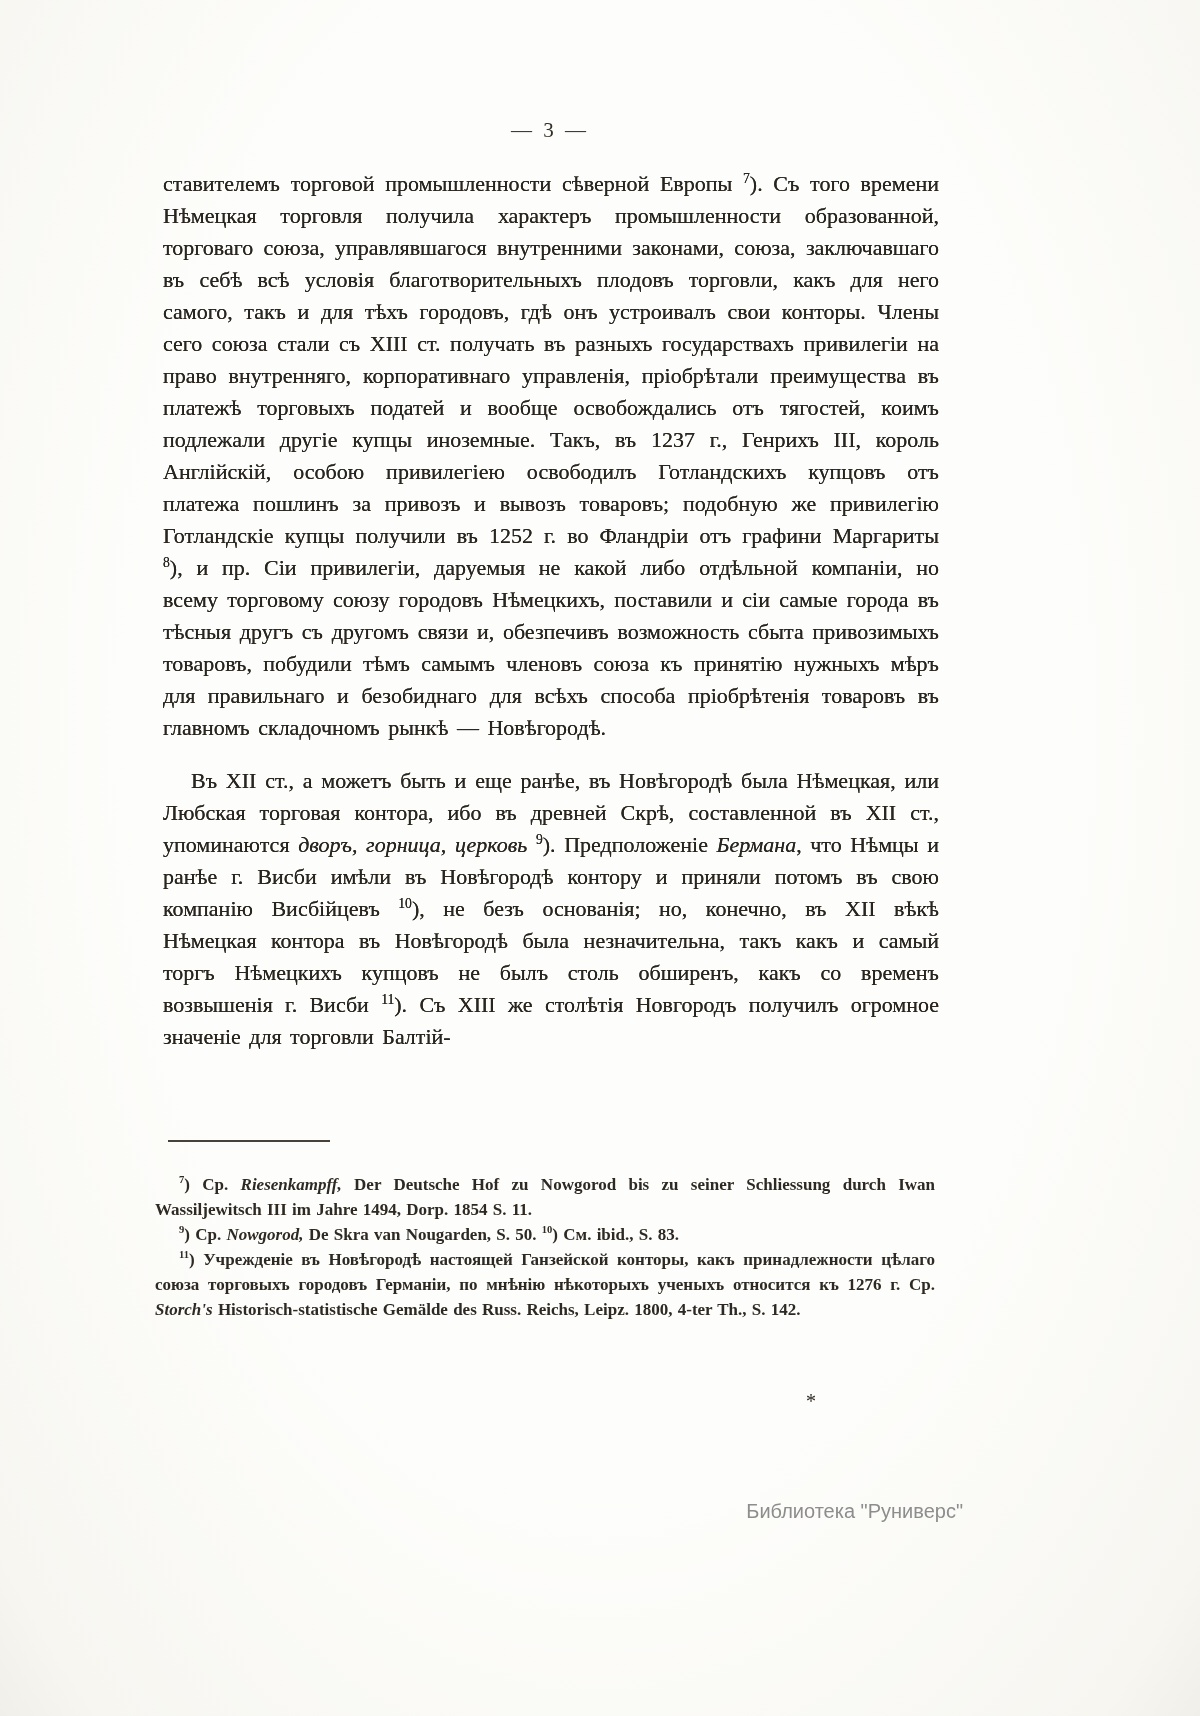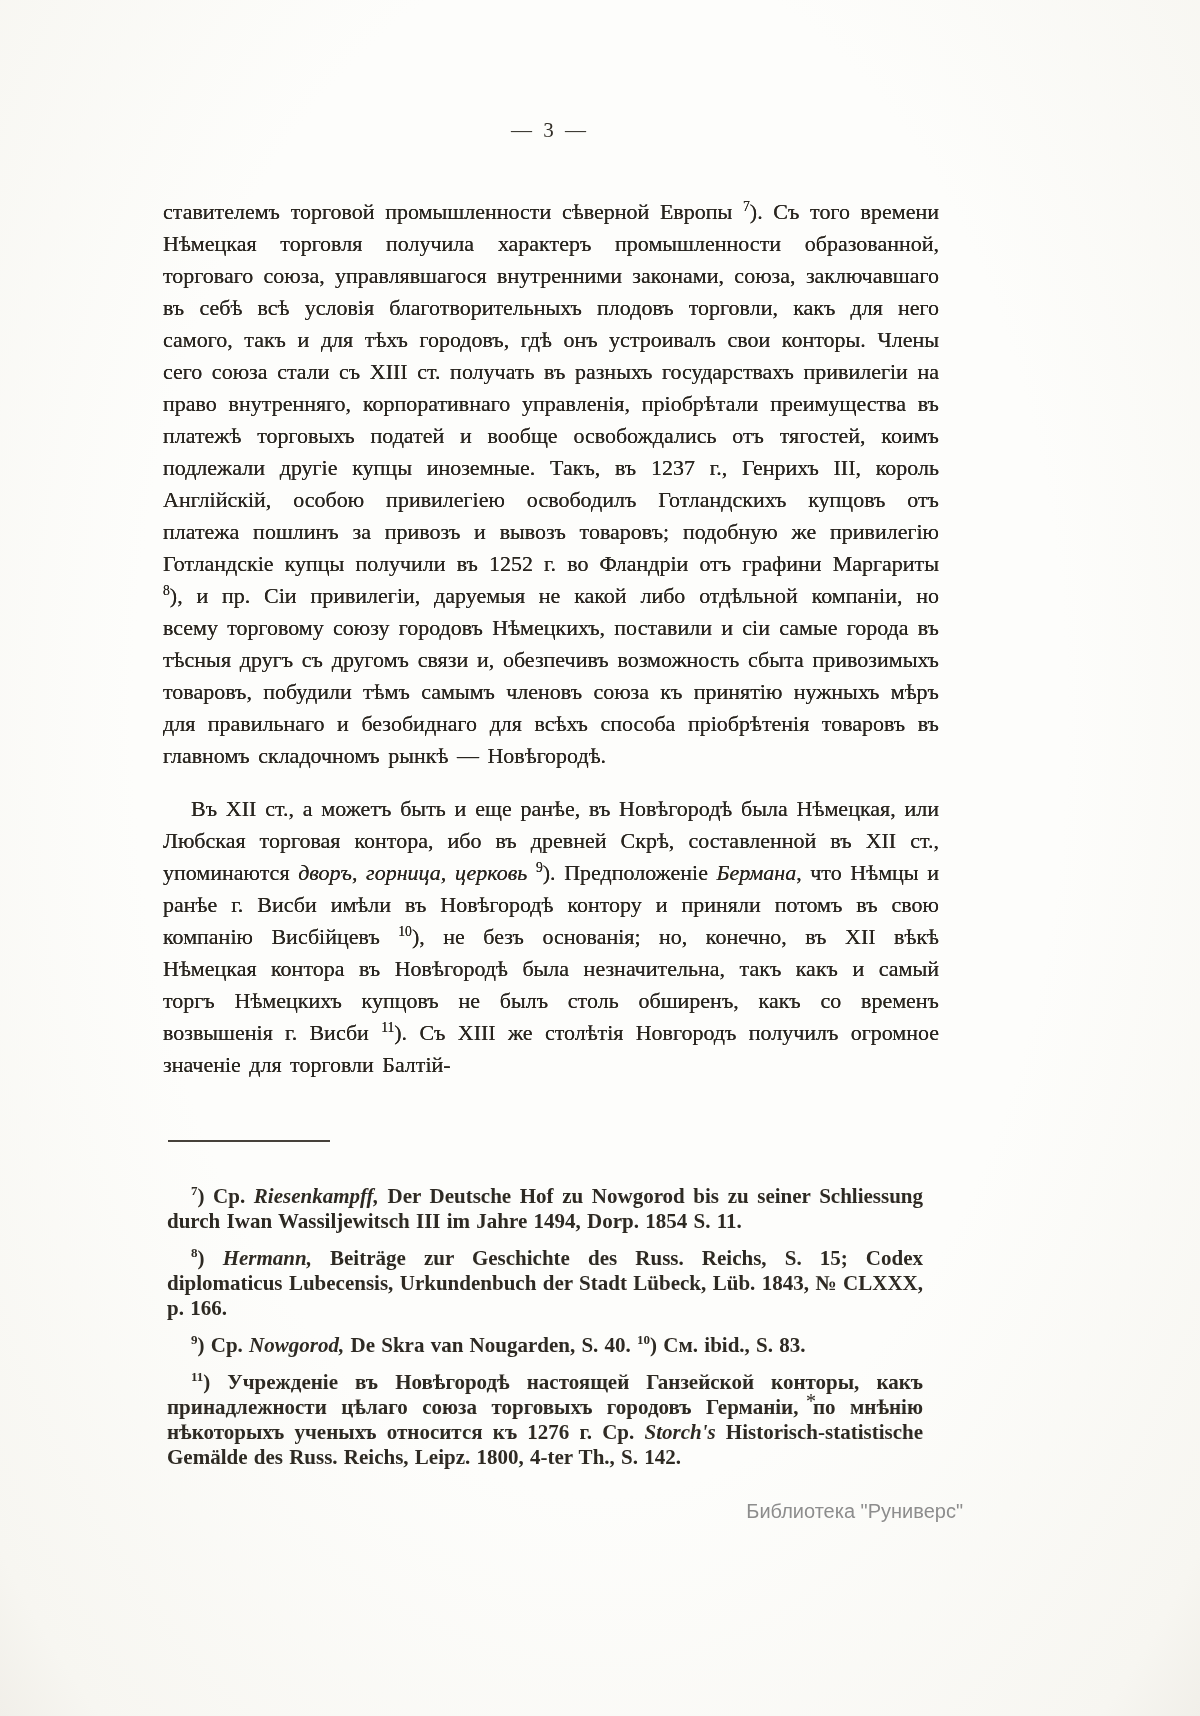--- a/index.html
+++ b/index.html
@@ -21,21 +21,21 @@
     top: 118px;
     left: 163px;
     width: 774px;
     text-align: center;
     font-size: 21px;
     letter-spacing: 3px;
     color: #332f28;
   }
   .body-text {
     position: absolute;
-    top: 196px;
+    top: 168px;
     left: 163px;
     width: 776px;
   }
   .para {
     margin: 0;
     font-size: 22px;
     line-height: 32px;
     text-align: justify;
     word-spacing: 3px;
     text-shadow: 0 0 0.45px currentColor;
@@ -53,22 +53,22 @@
     width: 162px;
     border-top: 2px solid #46413a;
   }
   .footnotes {
     position: absolute;
     top: 1172px;
     left: 155px;
     width: 780px;
   }
   .fn {
-    margin: 12px;
-    font-size: 21px;
+    margin: 0;
+    font-size: 17px;
     line-height: 25px;
     text-align: justify;
     text-indent: 24px;
     font-weight: bold;
     color: #2e2a23;
     word-spacing: 1px;
   }
   .asterisk {
     position: absolute;
     top: 1390px;
@@ -94,22 +94,21 @@
 
   <div class="body-text">
     <p class="para"><span>ставителемъ торговой промышленности сѣверной Европы </span><sup>7</sup><span>). Съ того времени Нѣмецкая торговля получила характеръ промышленности образованной, торговаго союза, управлявшагося внутренними законами, союза, заключавшаго въ себѣ всѣ условія благотворительныхъ плодовъ торговли, какъ для него самого, такъ и для тѣхъ городовъ, гдѣ онъ устроивалъ свои конторы. Члены сего союза стали съ XIII ст. получать въ разныхъ государствахъ привилегіи на право внутренняго, корпоративнаго управленія, пріобрѣтали преимущества въ платежѣ торговыхъ податей и вообще освобождались отъ тягостей, коимъ подлежали другіе купцы иноземные. Такъ, въ 1237 г., Генрихъ III, король Англійскій, особою привилегіею освободилъ Готландскихъ купцовъ отъ платежа пошлинъ за привозъ и вывозъ товаровъ; подобную же привилегію Готландскіе купцы получили въ 1252 г. во Фландріи отъ графини Маргариты </span><sup>8</sup><span>), и пр. Сіи привилегіи, даруемыя не какой либо отдѣльной компаніи, но всему торговому союзу городовъ Нѣмецкихъ, поставили и сіи самые города въ тѣсныя другъ съ другомъ связи и, обезпечивъ возможность сбыта привозимыхъ товаровъ, побудили тѣмъ самымъ членовъ союза къ принятію нужныхъ мѣръ для правильнаго и безобиднаго для всѣхъ способа пріобрѣтенія товаровъ въ главномъ складочномъ рынкѣ — Новѣгородѣ.</span></p>
     <p class="para indent"><span>Въ XII ст., а можетъ быть и еще ранѣе, въ Новѣгородѣ была Нѣмецкая, или Любская торговая контора, ибо въ древней Скрѣ, составленной въ XII ст., упоминаются </span><span style="font-style: italic;">дворъ, горница, церковь</span><span> </span><sup>9</sup><span>). Предположеніе </span><span style="font-style: italic;">Бермана</span><span>, что Нѣмцы и ранѣе г. Висби имѣли въ Новѣгородѣ контору и приняли потомъ въ свою компанію Висбійцевъ </span><sup>10</sup><span>), не безъ основанія; но, конечно, въ XII вѣкѣ Нѣмецкая контора въ Новѣгородѣ была незначительна, такъ какъ и самый торгъ Нѣмецкихъ купцовъ не былъ столь обширенъ, какъ со временъ возвышенія г. Висби </span><sup>11</sup><span>). Съ XIII же столѣтія Новгородъ получилъ огромное значеніе для торговли Балтій-</span></p>
   </div>
 
   <div class="footnote-rule"></div>
 
   <div class="footnotes">
     <p class="fn"><sup>7</sup><span>) Ср. </span><span style="font-style: italic;">Riesenkampff,</span><span> Der Deutsche Hof zu Nowgorod bis zu seiner Schliessung durch Iwan Wassiljewitsch III im Jahre 1494, Dorp. 1854 S. 11.</span></p>
-    <p class="fn"><sup>8</sup><span>) </span><span style="font-style: italic;">Hermann,</span><span> Beiträge zur Geschichte des Russ. Reichs, S. 15; Codex diplomaticus Lubecensis, Urkundenbuch der Stadt Lübeck, Lüb. 1843, № CLXXX, p. 166.</span></p>
-    <p class="fn"><sup>9</sup><span>) Ср. </span><span style="font-style: italic;">Nowgorod,</span><span> De Skra van Nougarden, S. 40.  </span><sup>10</sup><span>) См. ibid., S. 83.</span></p>
+    <p class="fn"><sup>9</sup><span>) Ср. </span><span style="font-style: italic;">Nowgorod,</span><span> De Skra van Nougarden, S. 50.  </span><sup>10</sup><span>) См. ibid., S. 83.</span></p>
     <p class="fn"><sup>11</sup><span>) Учрежденіе въ Новѣгородѣ настоящей Ганзейской конторы, какъ принадлежности цѣлаго союза торговыхъ городовъ Германіи, по мнѣнію нѣкоторыхъ ученыхъ относится къ 1276 г. Ср. </span><span style="font-style: italic;">Storch's</span><span> Historisch-statistische Gemälde des Russ. Reichs, Leipz. 1800, 4-ter Th., S. 142.</span></p>
   </div>
 
   <div class="asterisk">*</div>
 
   <div class="watermark">Библиотека "Руниверс"</div>
 
 </div>
 
 </body></html>

